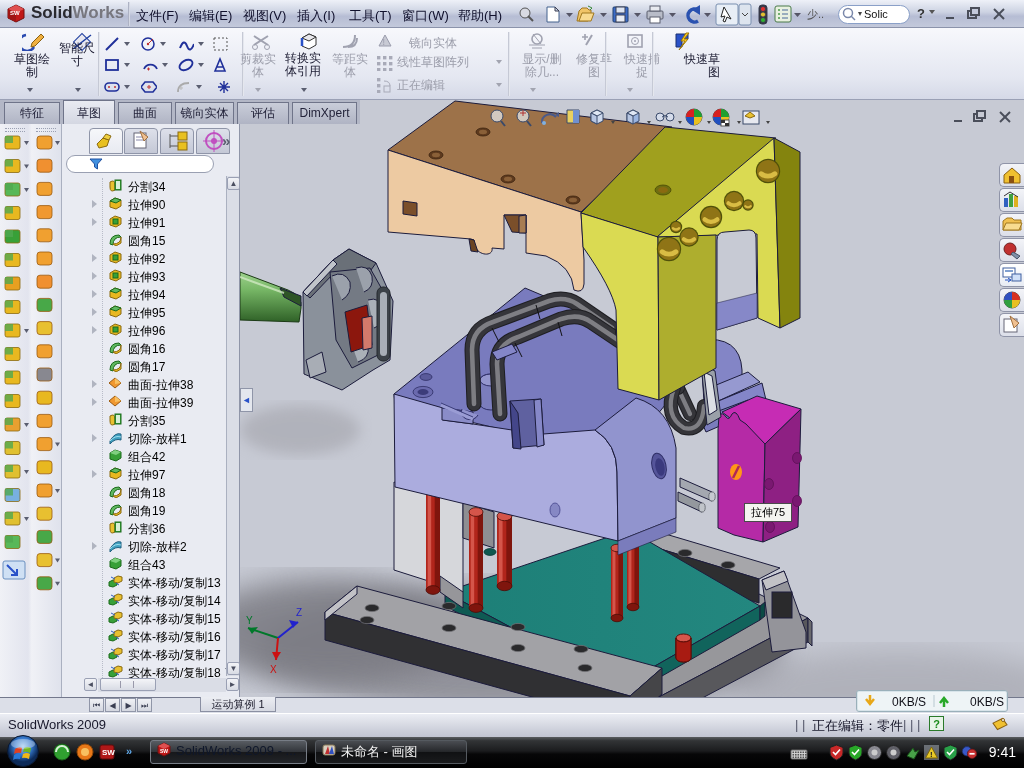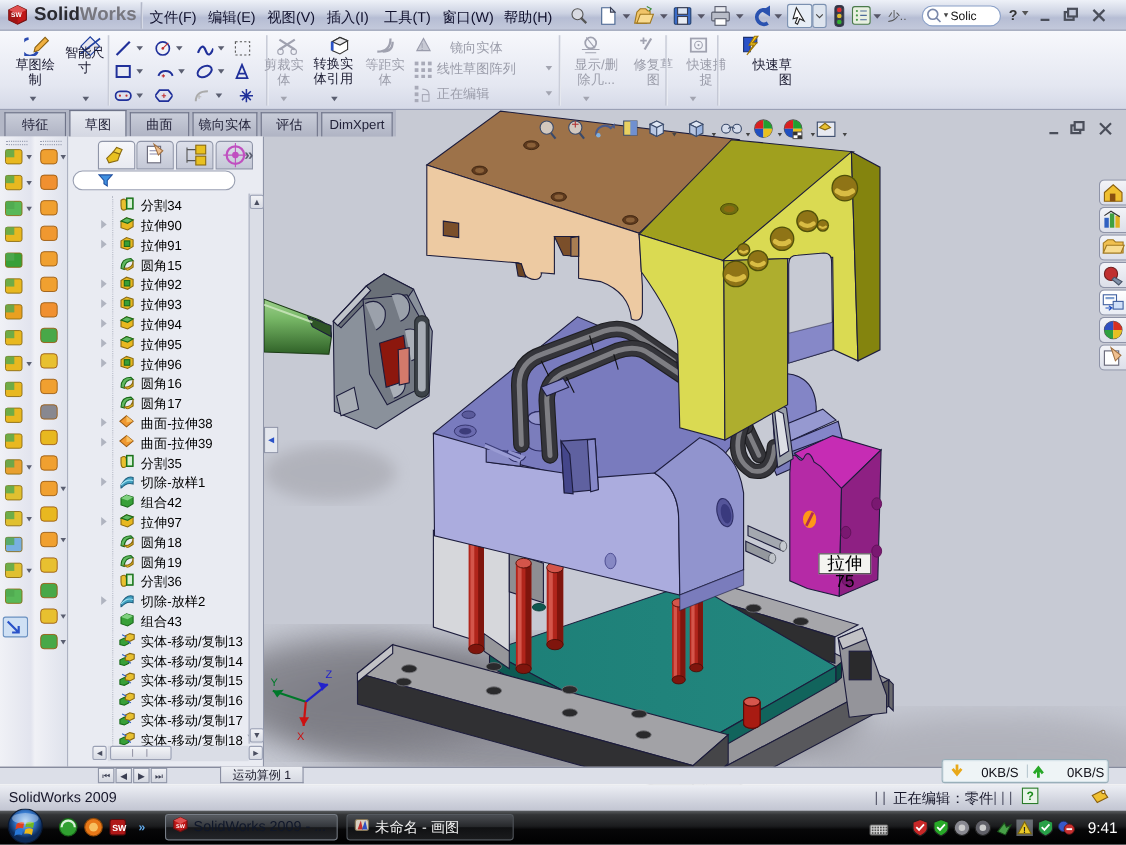--- a/index.html
+++ b/index.html
@@ -57,21 +57,21 @@
 .navb{position:absolute;top:1px;width:15px;height:14px;background:linear-gradient(#f0f1f5,#d4d7e0);border:1px solid #9096a8;font-size:8px;color:#3a3e52;text-align:center;line-height:13px;}
 #statusbar{left:0;top:713px;width:1024px;height:24px;background:linear-gradient(#eceef4,#cdd0db 70%,#c2c5d2);border-top:1px solid #fff;font-size:13px;color:#17172a;}
 
 #taskbar{left:0;top:737px;width:1024px;height:31px;background:linear-gradient(#5a5d60,#323436 12%,#1b1c1e 45%,#070708 55%,#000);}
 .tbtn{position:absolute;top:740px;height:24px;border:1px solid #555a60;border-radius:3px;background:linear-gradient(#4a4d52,#26282b 48%,#101113 52%,#1a1b1d);color:#f2f2f2;font-size:13px;}
 #clock{position:absolute;right:8px;top:744px;color:#fff;font-size:14px;}
 .trayico{position:absolute;top:6px;width:17px;height:17px;border-radius:3px;}
 
 #netw{left:856px;top:690px;width:152px;height:22px;z-index:9;background:#eef4f6;border:1px solid #9ab0ba;border-radius:3px;font-size:12px;color:#101018;box-shadow:0 0 0 1px #d8e4ea inset;}
 
-#tip75{left:744px;top:503px;width:48px;height:19px;background:#f4f4f0;border:1px solid #4a4a4a;font-size:16px;color:#000;text-align:center;line-height:17px;}
+#tip75{left:744px;top:503px;width:48px;height:19px;background:#f4f4f0;border:1px solid #4a4a4a;font-size:11px;color:#000;text-align:center;line-height:17px;}
 </style></head><body>
 <div id="root">
 <svg class="abs" id="viewport" viewBox="0 0 784 613">
       <defs>
         <filter id="blur18">
           <feGaussianBlur stdDeviation="14"></feGaussianBlur>
         </filter>
         <filter id="blur8">
           <feGaussianBlur stdDeviation="7"></feGaussianBlur>
         </filter>

